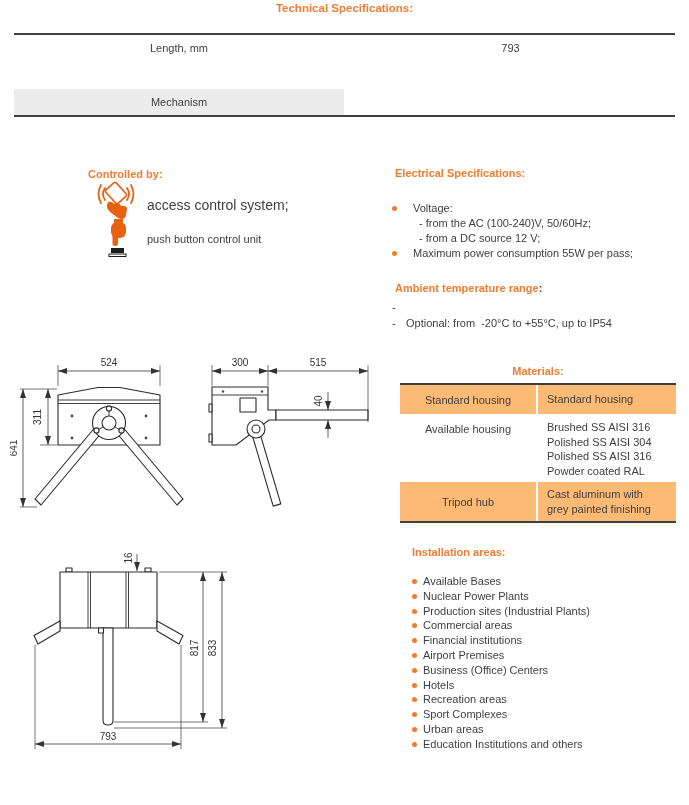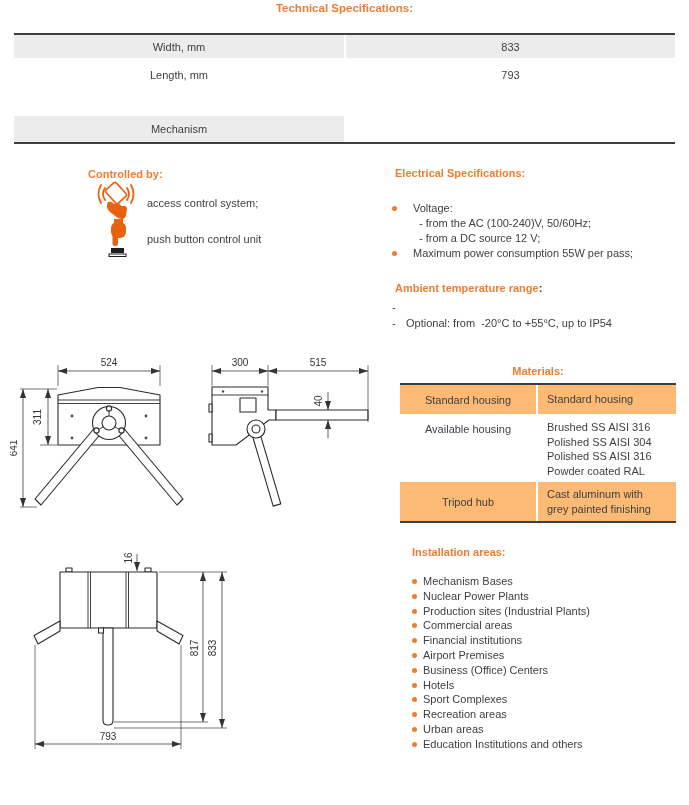--- a/index.html
+++ b/index.html
@@ -16,21 +16,21 @@
   .spec-row .cl{width:330px;margin-right:2px;display:flex;align-items:center;justify-content:center;}
   .spec-row .cr{flex:1;display:flex;align-items:center;justify-content:center;}
   .spec-row.gray .cl,.spec-row.gray .cr{background:#ECECEC;}
   .spec-row.r0{height:23px;margin-bottom:4px;}
   .spec-row.r1{height:26px;margin-bottom:4px;}
   .spec-row.r2{height:26px;margin-top:28px;}
   
   .controlled{position:absolute;left:88px;top:164px;width:300px;height:110px;}
   .controlled .cb-title{position:absolute;left:0;top:4px;}
   .controlled .ic1{position:absolute;left:8px;top:17px;}
-  .controlled .lb1{position:absolute;left:59px;top:33px;font-size:11px;}
+  .controlled .lb1{position:absolute;left:59px;top:33px;font-size:14px;}
   .controlled .ic2{position:absolute;left:17px;top:55px;}
   .controlled .lb2{position:absolute;left:59px;top:69px;font-size:11px;}
   
   .elec{position:absolute;left:390px;top:166px;width:298px;font-size:11px;}
   .elec .e-title{margin-left:5px;line-height:15px;margin-bottom:20px;}
   .bullet-line{display:flex;line-height:15px;}
   .dot{width:5px;height:5px;border-radius:50%;background:#ED7D31;margin:5px 16px 0 2px;flex:none;}
   .subline{margin-left:29px;line-height:15px;white-space:pre;}
   
   .ambient{position:absolute;left:390px;top:281px;width:298px;font-size:11px;}
@@ -68,24 +68,20 @@
   .dim-t{font-size:10px;fill:#333;font-family:"Liberation Sans",sans-serif;}
 </style>
 </head>
 <body>
 
 <div class="page">
 
   <div class="doc-title">Technical Specifications:</div>
 
   <div class="spec-table">
-    <div class="spec-row gray r0">
-      <div class="cl">Width, mm</div>
-      <div class="cr">833</div>
-    </div>
     <div class="spec-row r1">
       <div class="cl">Length, mm</div>
       <div class="cr">793</div>
     </div>
     <div class="spec-row gray r2">
       <div class="cl">Mechanism</div>
     </div>
   </div>
 
   <div class="controlled">
@@ -161,21 +157,21 @@
 grey painted finishing</span>
           </div>
       </div>
     </div>
   </div>
 
   <div class="install">
     <div class="i-title h-orange">Installation areas:</div>
     <div class="i-item">
         <span class="i-dot"></span>
-        <span>Mechanism Bases</span>
+        <span>Available Bases</span>
       </div>
     <div class="i-item">
         <span class="i-dot"></span>
         <span>Nuclear Power Plants</span>
       </div>
     <div class="i-item">
         <span class="i-dot"></span>
         <span>Production sites (Industrial Plants)</span>
       </div>
     <div class="i-item">
@@ -193,25 +189,25 @@
     <div class="i-item">
         <span class="i-dot"></span>
         <span>Business (Office) Centers</span>
       </div>
     <div class="i-item">
         <span class="i-dot"></span>
         <span>Hotels</span>
       </div>
     <div class="i-item">
         <span class="i-dot"></span>
+        <span>Recreation areas</span>
+      </div>
+    <div class="i-item">
+        <span class="i-dot"></span>
         <span>Sport Complexes</span>
-      </div>
-    <div class="i-item">
-        <span class="i-dot"></span>
-        <span>Recreation areas</span>
       </div>
     <div class="i-item">
         <span class="i-dot"></span>
         <span>Urban areas</span>
       </div>
     <div class="i-item">
         <span class="i-dot"></span>
         <span>Education Institutions and others</span>
       </div>
   </div>

